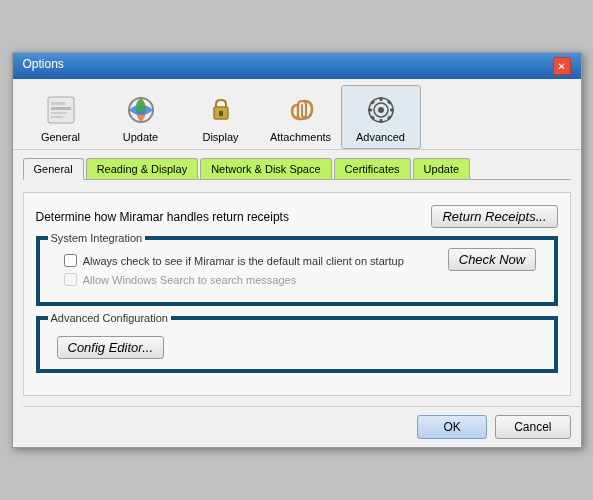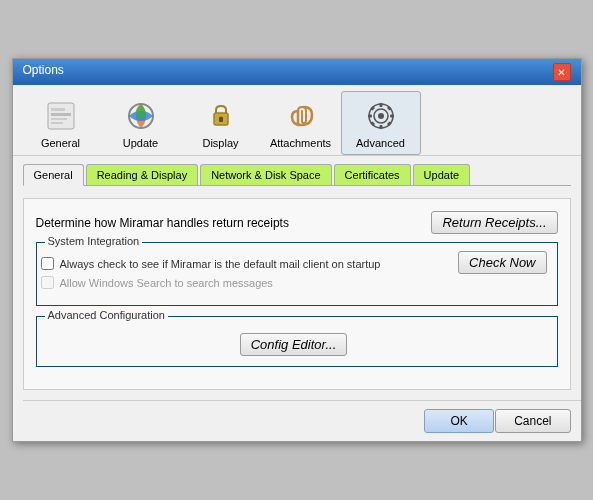--- a/index.html
+++ b/index.html
@@ -113,22 +113,22 @@
       border: 1px solid #ccc;
       padding: 12px;
     }
     .section-row {
       display: flex;
       align-items: center;
       justify-content: space-between;
       margin-bottom: 8px;
     }
     .group-box {
-      border: 1px solid #0c4a6e;
-      padding: 8px 10px 10px 4px;
+      border: 4px solid #0c4a6e;
+      padding: 8px 10px 10px 17px;
       margin-bottom: 10px;
       position: relative;
     }
     .group-label {
       font-size: 11px;
       color: #333;
       position: absolute;
       top: -8px;
       left: 8px;
       background: #f8f8f8;
@@ -158,21 +158,21 @@
       border-radius: 3px;
       min-width: 80px;
       text-align: center;
       white-space: nowrap;
       font-style: italic;
     }
     .footer {
       padding: 8px 10px;
       display: flex;
       justify-content: flex-end;
-      gap: 1px;
+      gap: 8px;
       background: #f0f0f0;
       border-top: 1px solid #ccc;
       margin-left: 10px;
     }
     .footer-btn {
       padding: 4px 18px;
       font-size: 12px;
       background: linear-gradient(to bottom, #f8f8f8, #e0e0e0);
       border: 1px solid #999;
       cursor: pointer;
@@ -292,38 +292,38 @@
 
     <div class="panel">
 
       <div class="section-row">
         <span>Determine how Miramar handles return receipts</span>
         <button class="win-btn">Return Receipts...</button>
       </div>
 
       <div class="group-box">
         <span class="group-label">System Integration</span>
-        <div style="display:flex; align-items:flex-start; justify-content:space-between;gap:32px;">
+        <div style="display:flex; align-items:flex-start; justify-content:center;gap:32px;">
           <div>
             <div class="checkbox-row">
               <input type="checkbox" style="">
               <label>Always check to see if Miramar is the default mail client on startup</label>
             </div>
             <div class="checkbox-row disabled">
               <input type="checkbox" disabled="" style="">
               <label>Allow Windows Search to search messages</label>
             </div>
           </div>
           <button class="win-btn" style="margin-left:12px; margin-top:0; align-self:flex-start;">Check Now</button>
         </div>
       </div>
 
       <div class="group-box">
         <span class="group-label">Advanced Configuration</span>
-        <div style="display:flex; justify-content:center; margin-top:8px;">
+        <div style="display:flex; justify-content:flex-start; margin-top:8px;">
           <button class="win-btn">Config Editor...</button>
         </div>
       </div>
     </div>
   </div>
 
   <div class="footer">
     <button class="footer-btn primary">OK</button>
     <button class="footer-btn">Cancel</button>
   </div>

